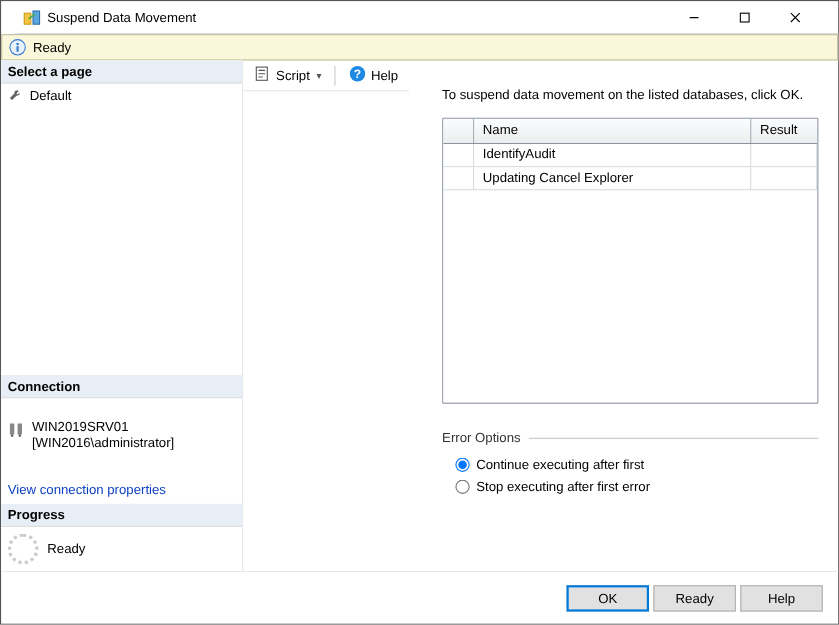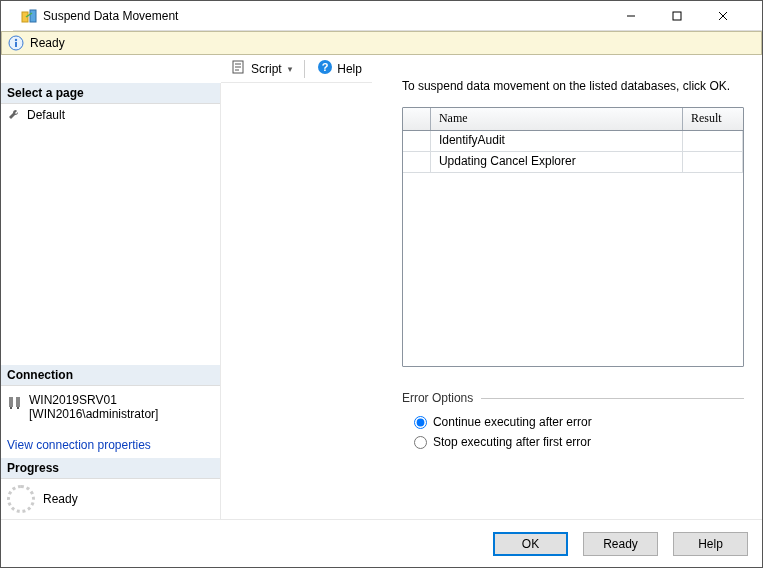--- a/index.html
+++ b/index.html
@@ -56,40 +56,39 @@
   .body {
     flex: 1;
     display: flex;
     min-height: 0;
   }
   .leftpanel {
     width: 220px;
     border-right: 1px solid #e8e8e8;
     display: flex; flex-direction: column;
     background: #fff;
-    margin-top: 28px;
   }
   .section-header {
     background: #e7eef5;
     font-weight: bold;
     padding: 3px 6px;
     font-size: 12px;
     border-bottom: 1px solid #ddd;
   }
   .pagelist {
     flex: 0 0 auto;
     padding: 2px 6px;
   }
   .pageitem {
     display: flex; align-items: center; gap: 6px;
     padding: 2px 0;
   }
   .pageitem .wrench { width:14px;height:14px; }
   .leftspacer { flex: 1; }
-  .conn-body { padding: 7px 6px; }
+  .conn-body { padding: 19px 6px; }
   .conn-line { display:flex; gap:6px; align-items:flex-start; }
   .server-icon { width:16px; height:16px; flex:0 0 16px; margin-top:2px; }
   .link {
     color: #0a3fbf;
     padding: 10px 6px 6px;
     display: inline-block;
     cursor: pointer;
   }
   .progress-body { padding: 6px; display:flex; gap:8px; align-items:center; }
   .progress-icon {
@@ -135,21 +134,20 @@
   .grid-head {
     display:flex;
     background: linear-gradient(#fbfcfd,#ecedee);
     border-bottom:1px solid #8a939e;
     height: 23px;
   }
   .gh-cell {
     border-right:1px solid #a7afb9;
     padding: 3px 8px;
     font-size:12px;
-    font-family:Liberation Serif, serif;
   }
   .col-icon { width:28px; flex:0 0 28px; }
   .col-name { flex:1; }
   .col-result { width:60px; flex:0 0 60px; border-right:none; }
   .grid-body { flex:1; overflow:auto; background:#fff; }
   .grow { display:flex; height:21px; border-bottom:1px solid #d8dce0; }
   .gcell {
     border-right:1px solid #d8dce0;
     padding: 2px 8px;
     font-size:12px;
@@ -166,21 +164,21 @@
   .fieldset-line {
     flex:1; height:1px; background:#c7c7c7;
   }
   .radiolist { padding: 10px 4px 4px 12px; display:flex; flex-direction:column; gap:6px; }
   .radio { display:flex; align-items:center; gap:6px; }
   .radio input { margin:0; }
 
   .footer {
     height: 48px;
     display:flex; justify-content:flex-end; align-items:center;
-    gap: 15px; padding: 0 14px;
+    gap: 4px; padding: 0 14px;
     border-top: 1px solid #e8e8e8;
   }
   .btn {
     min-width: 75px; height: 24px;
     background: #e1e1e1;
     border: 1px solid #adadad;
     font-size:12px;
     cursor: default;
     display:inline-flex;align-items:center;justify-content:center;
   }
@@ -328,21 +326,21 @@
         </div>
 
         <div class="error-options">
           <div class="fieldset-label">
             <span>Error Options</span>
             <span class="fieldset-line"></span>
           </div>
           <div class="radiolist">
             <label class="radio">
               <input type="radio" name="erropt" checked="" style="">
-              <span>Continue executing after error</span>
+              <span>Continue executing after first</span>
             </label>
             <label class="radio">
               <input type="radio" name="erropt" style="">
               <span>Stop executing after first error</span>
             </label>
           </div>
         </div>
 
       </div>
     </div>

